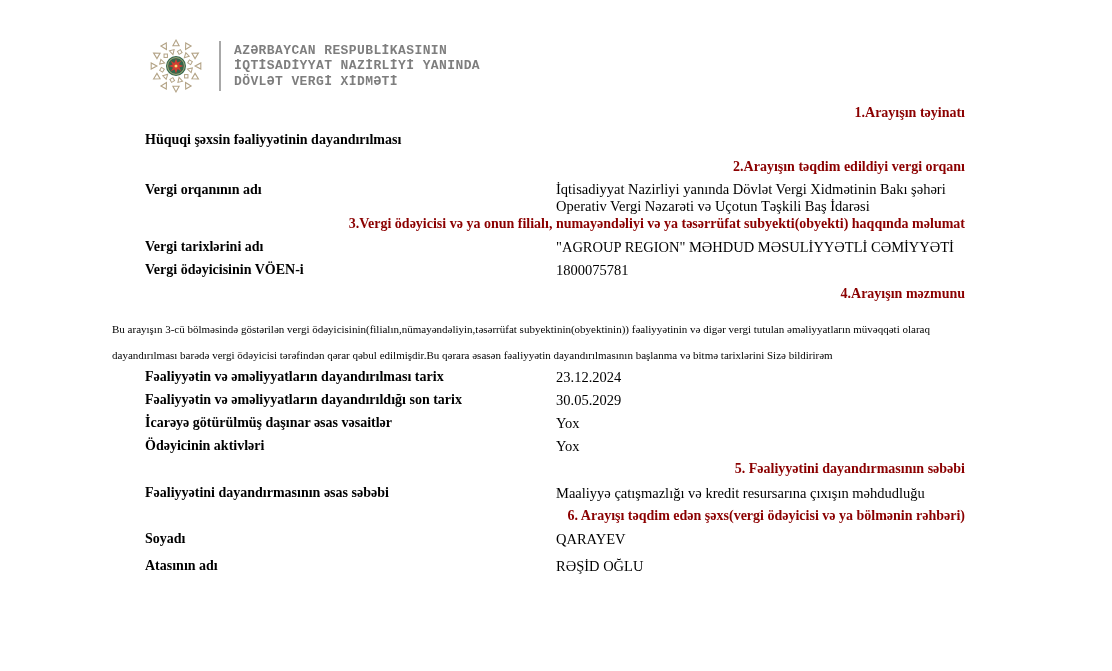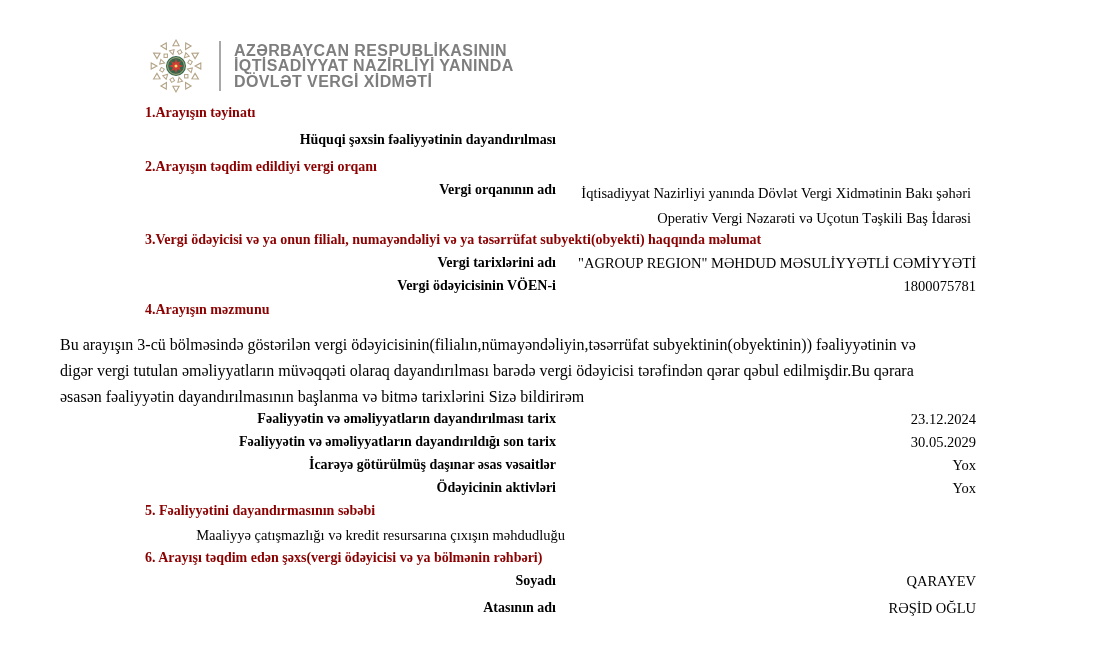--- a/index.html
+++ b/index.html
@@ -5,34 +5,34 @@
   html,body { margin:0; padding:0; background:#fff; }
   .page {
     position:relative; width:1112px; height:671px; background:#ffffff;
     font-family:"Liberation Serif", serif; color:#000; overflow:hidden;
   }
   
   .org-header { position:absolute; left:147px; top:37px; display:flex; align-items:center; }
   .org-logo { width:58px; height:58px; flex:none; }
   .org-divider { width:2px; height:50px; background:#a8a8a8; margin-left:14px; margin-right:13px; flex:none; }
   .org-name {
-    font-family:Liberation Sans, sans-serif; font-weight:bold;
-    font-size:16px; line-height:15.5px; color:#7e7e7e; letter-spacing:0.4px;
+    font-family:Liberation Mono, monospace; font-weight:bold;
+    font-size:13px; line-height:15.5px; color:#7e7e7e; letter-spacing:0.4px;
   }
   
   .content { padding-top:104px; }
   .sec-title {
-    margin-left:145px; width:820px; text-align:left;
+    margin-left:145px; width:820px; text-align:right;
     font-weight:bold; font-size:14px; line-height:18px; color:#8b0000;
   }
-  .row { margin-left:145px; width:880px; display:flex; align-items:flex-start;text-align:right; }
+  .row { margin-left:145px; width:880px; display:flex; align-items:flex-start; }
   .row .label { width:411px; flex:none; font-weight:bold; font-size:14px; line-height:18px; }
   .row .value { width:420px; font-size:14.5px; line-height:18px; }
-  .row.multiline .value { width:415px; line-height:25px; }
-  .paragraph { margin-left:60px; width:884px; font-size:16px; line-height:26px; }
+  .row.multiline .value { width:415px; line-height:17px; }
+  .paragraph { margin-left:112px; width:884px; font-size:11px; line-height:26px; }
   .mt0{margin-top:0} .mt5{margin-top:5px} .mt6{margin-top:6px} .mt7{margin-top:5px}
   .mt9{margin-top:9px} .mt13{margin-top:13px}
 </style>
 </head>
 <body>
 
 <div class="page">
 
   <div class="org-header">
     <svg class="org-logo" viewBox="0 0 58 58">
@@ -134,20 +134,21 @@
       <div class="label">İcarəyə götürülmüş daşınar əsas vəsaitlər</div>
       <div class="value">Yox</div>
     </div>
     <div class="row mt7">
       <div class="label">Ödəyicinin aktivləri</div>
       <div class="value">Yox</div>
     </div>
 
     <div class="sec-title mt7">5. Fəaliyyətini dayandırmasının səbəbi</div>
     <div class="row mt6">
+      <div class="label">Fəaliyyətini dayandırmasının əsas səbəbi</div>
       <div class="value">Maaliyyə çatışmazlığı və kredit resursarına çıxışın məhdudluğu</div>
     </div>
 
     <div class="sec-title mt5">6. Arayışı təqdim edən şəxs(vergi ödəyicisi və ya bölmənin rəhbəri)</div>
     <div class="row mt5">
       <div class="label">Soyadı</div>
       <div class="value">QARAYEV</div>
     </div>
     <div class="row mt9">
       <div class="label">Atasının adı</div>

